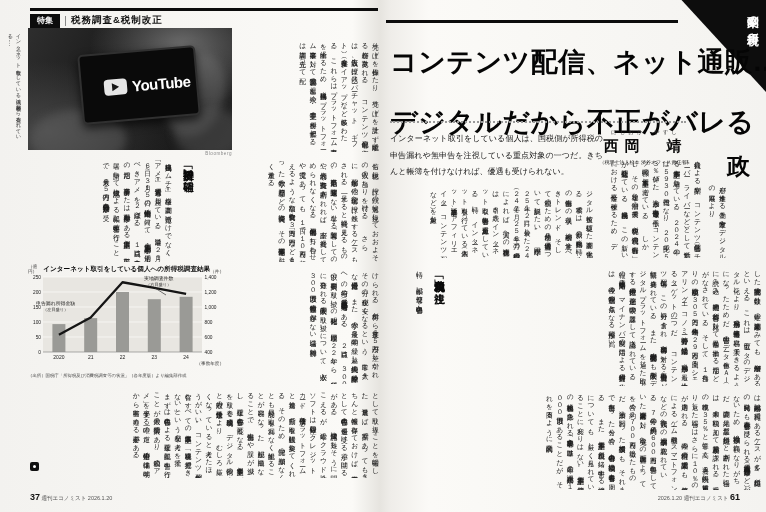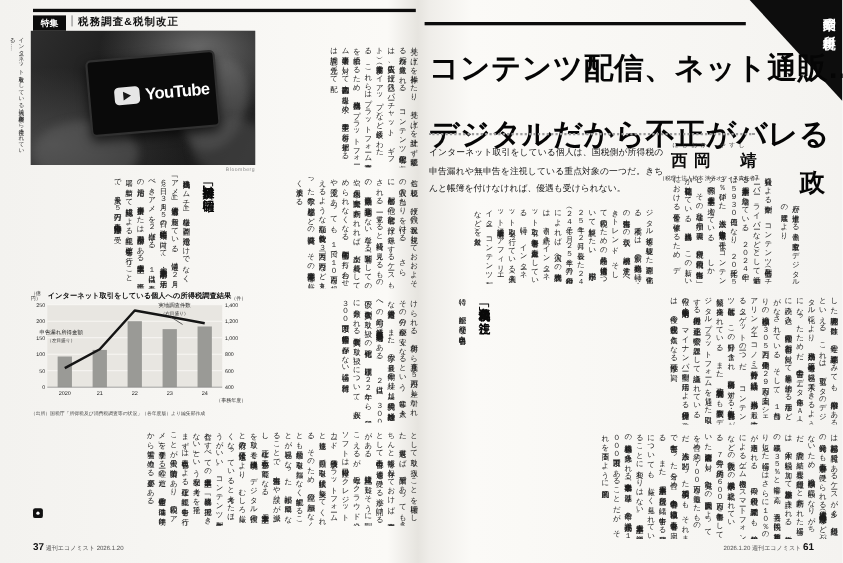--- a/index.html
+++ b/index.html
@@ -18,21 +18,21 @@
     color:#1c1c1c; overflow:hidden;
   }
   .subhead{
     font-family:"Liberation Sans",sans-serif;
     font-weight:bold; font-size:10.5px; line-height:12px;
     color:#0a0a0a; overflow:hidden;
   }
   
   .toprule{ left:30px; top:8px; width:348px; height:2.5px; background:#0c0c0c; }
   .toprule-r{ left:386px; top:20px; width:292px; height:2.5px; background:#0c0c0c; }
-  .header{ left:30px; top:14px; height:13px; display:flex; align-items:flex-start; gap:5px; }
+  .header{ left:30px; top:14px; height:13px; display:flex; align-items:center; gap:5px; }
   .tokushu{ background:#0c0c0c; color:#fff; font-weight:bold; font-size:8px; padding:1.5px 7px; }
   .hdr-div{ width:1px; height:10px; background:#888; }
   .hdr-title{ font-weight:bold; font-size:9.5px; color:#111; letter-spacing:1px; }
   
   .photo{
     left:28px; top:28px; width:204px; height:122px; overflow:hidden;
     background:
       radial-gradient(ellipse at 75% 15%, #6d6d6d 0%, rgba(0,0,0,0) 42%),
       radial-gradient(ellipse at 10% 85%, #474747 0%, rgba(0,0,0,0) 48%),
       linear-gradient(118deg,#2e2e2e,#141414 55%,#262626);
@@ -55,21 +55,21 @@
   .cap-edge{ left:6px; top:30px; width:17px; height:122px; font-family:"Liberation Serif",serif; font-size:5.2px; line-height:8px; color:#333; overflow:hidden; }
   
   .corner{ left:670px; top:0; width:96px; height:92px; background:#0d0d0d; clip-path:polygon(12% 0,100% 0,100% 100%); }
   .corner-txt{ right:7px; top:7px; height:44px; color:#fff; font-weight:bold; font-size:11.5px; line-height:13.5px; letter-spacing:1px; }
   
   .hl{ left:390px; width:300px; font-weight:bold; font-size:27px; letter-spacing:.5px; color:#050505; white-space:nowrap; }
   .dotted{ left:390px; top:121px; width:296px; border-top:2px dotted #9a9a9a; }
   .lead{ left:390px; top:131px; width:213px; font-size:8px; font-weight:normal; line-height:16.5px; color:#141414; text-align:justify; }
   .author{ left:597px; top:129px; width:97px; text-align:center; }
   .furigana{ font-size:5.5px; letter-spacing:3px; color:#333; }
-  .aname{ font-family:"Liberation Serif",serif; font-size:15px; font-weight:bold; letter-spacing:6px; color:#0a0a0a; margin-top:1px; white-space:nowrap;text-align:right; }
+  .aname{ font-family:"Liberation Serif",serif; font-size:15px; font-weight:bold; letter-spacing:6px; color:#0a0a0a; margin-top:1px; white-space:nowrap; }
   .affil{ font-size:5px; color:#222; margin-top:3px; white-space:nowrap; }
   .dropcap{ font-family:"Liberation Serif",serif; font-weight:bold; font-size:23px; line-height:24px; color:#050505; }
   
   .chart{ left:28px; top:264px; width:196px; height:122px; }
   .chart-titlerow{ display:flex; justify-content:space-between; align-items:flex-end; height:10px; }
   .c-unit{ font-size:4.6px; color:#333; }
   .c-title{ font-size:6.6px; font-weight:bold; color:#0a0a0a; white-space:nowrap; }
   .ann{ position:absolute; text-align:center; line-height:1.25; }
   .ann-main{ font-size:4.9px; color:#1a1a1a; }
   .ann-sub{ font-size:4.2px; color:#333; }

